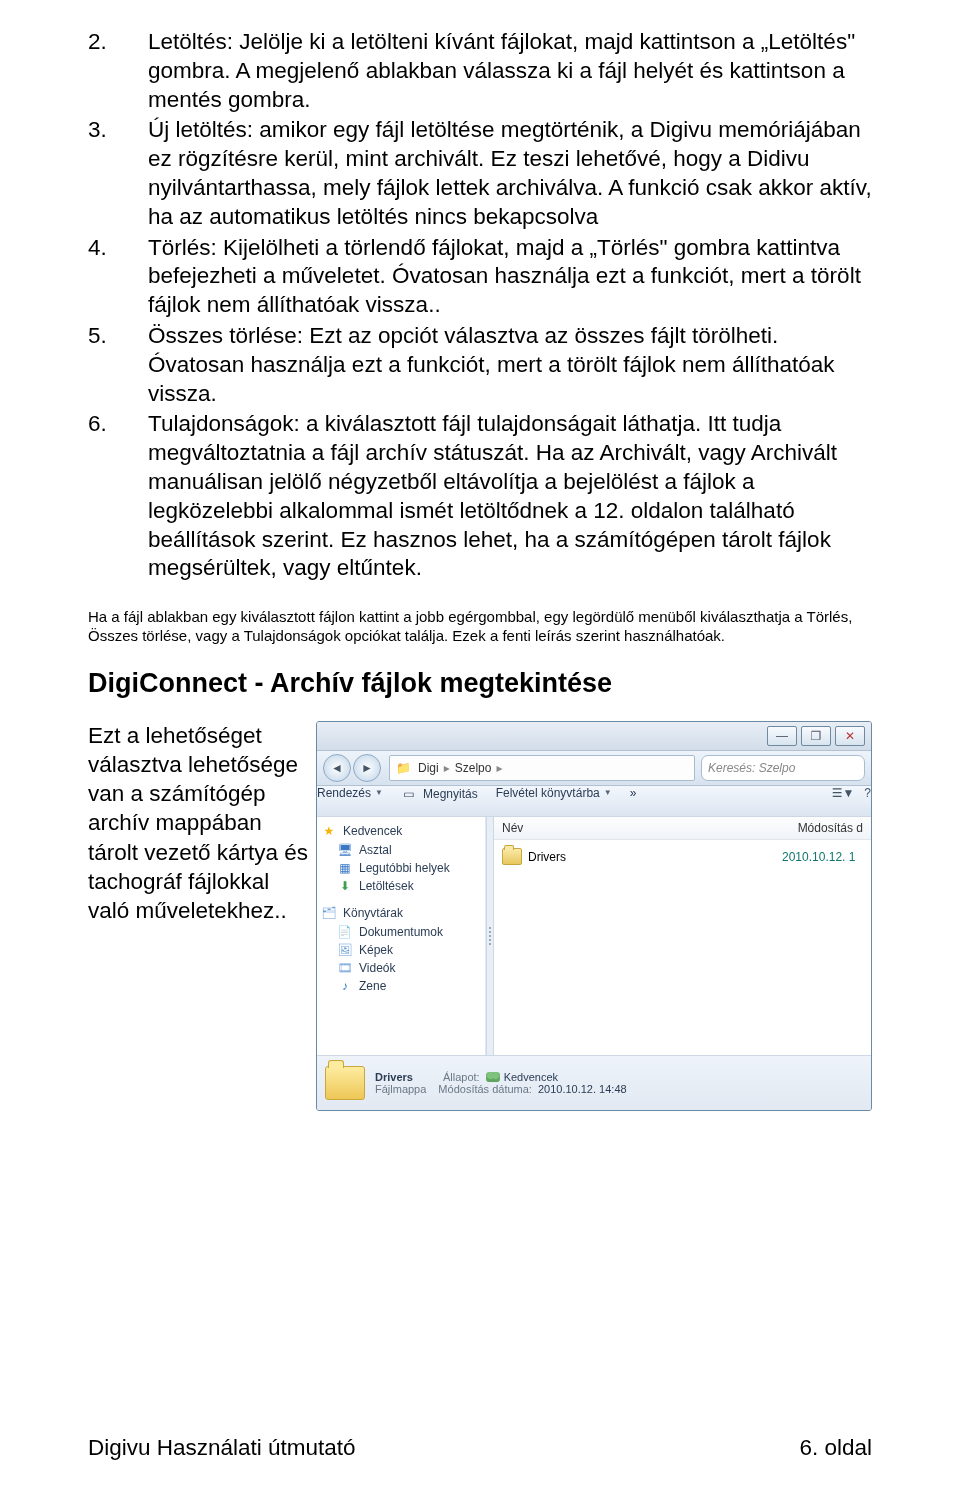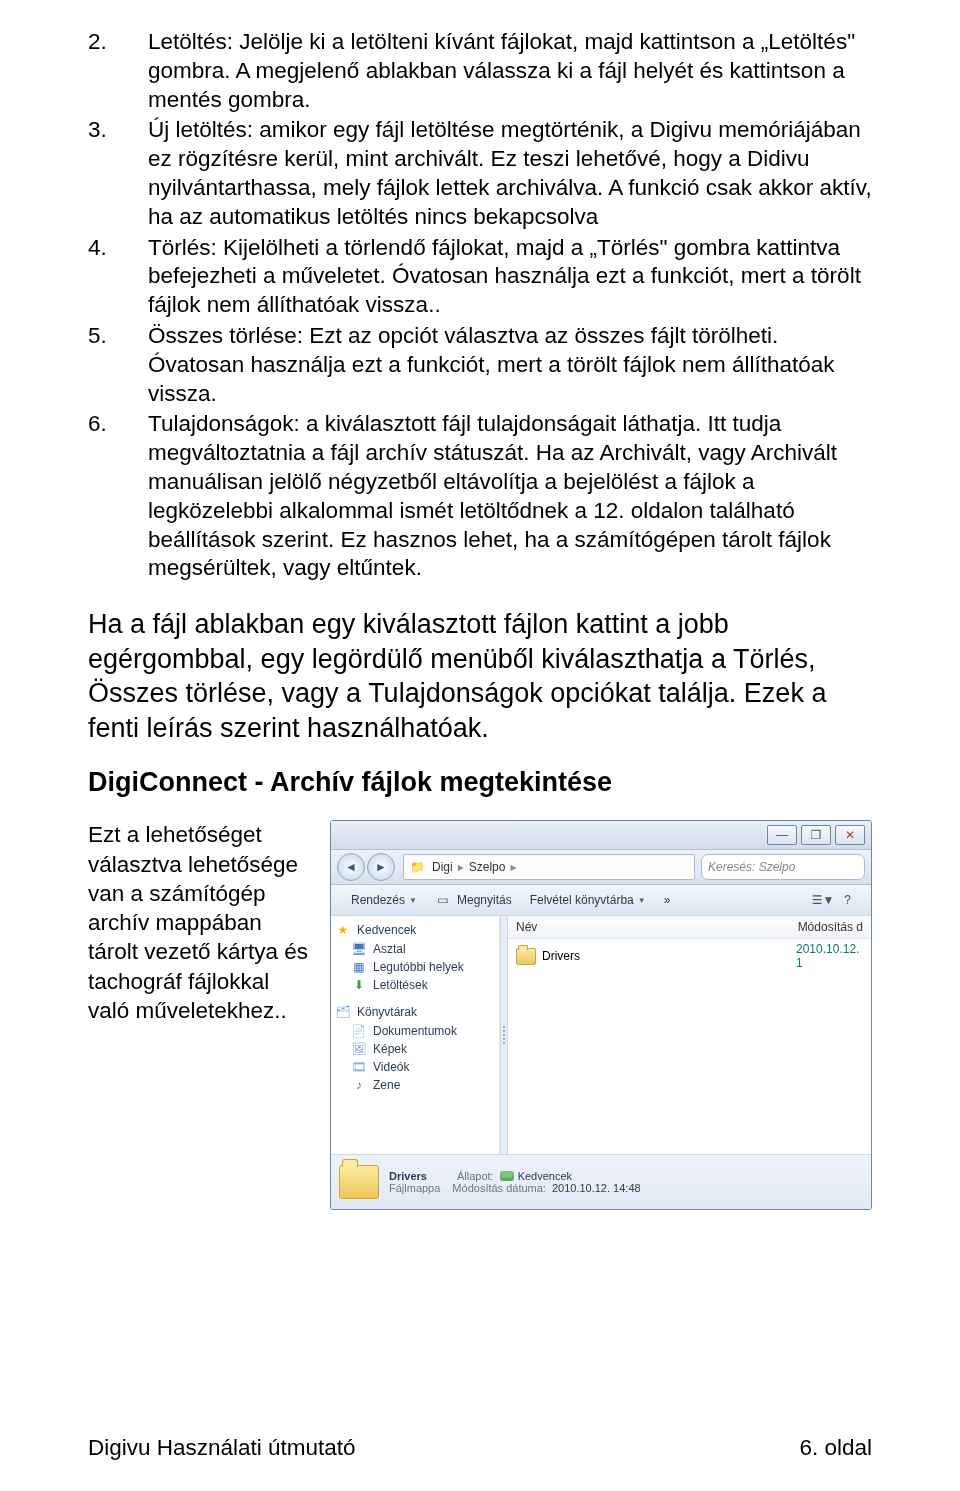--- a/index.html
+++ b/index.html
@@ -1,37 +1,37 @@
 <!DOCTYPE html>
 <html><head>
 <meta charset="utf-8">
 <style>
   html,body{margin:0;padding:0;background:#fff;font-family:Arial,Helvetica,sans-serif;color:#000}
   .page{width:960px;min-height:1491px;margin:0 auto;padding:28px 88px 40px 88px;box-sizing:border-box;position:relative}
   .list{margin:0;padding:0}
   .li{display:flex;margin-bottom:2px;font-size:22.5px;line-height:1.28}
   .li .num{width:60px;flex:0 0 60px}
   .li .txt{flex:1}
-  .para{font-size:27px;line-height:1.28;margin:24px 0 22px 0}
+  .para{font-size:15px;line-height:1.28;margin:24px 0 22px 0}
   .h2{font-size:27px;font-weight:bold;margin:22px 0 22px 0}
-  .row2{display:flex;align-items:flex-start;gap:14px}
+  .row2{display:flex;align-items:flex-start;}
   .row2 .left{flex:0 0 228px;font-size:22.5px;line-height:1.3}
   .row2 .shot{flex:1}
   .footer{position:absolute;bottom:30px;left:88px;right:88px;display:flex;justify-content:space-between;font-size:22.5px}
   
   .win{border:1px solid #6b8aa5;border-radius:3px;overflow:hidden;font-family:"Segoe UI",Tahoma,sans-serif;font-size:12px;background:#fff}
   .titlebar{height:28px;background:linear-gradient(#e9eef5,#d2dde9);display:flex;justify-content:flex-end;align-items:center;padding:0 6px;border-bottom:1px solid #b3c2d3}
   .tbtn{width:28px;height:18px;border:1px solid #6f89a1;margin-left:4px;background:linear-gradient(#f8fbff,#d7e4ef);border-radius:2px;display:flex;align-items:center;justify-content:center;color:#556}
   .tbtn.close{color:#b33}
   .navbar{height:34px;background:linear-gradient(#eef3fa,#d7e2ef);display:flex;align-items:center;padding:0 6px;border-bottom:1px solid #b3c2d3}
   .navbtn{width:26px;height:26px;border-radius:50%;background:radial-gradient(#fff,#bdd3e8);border:1px solid #8ea9c2;margin-right:2px;display:flex;align-items:center;justify-content:center;color:#456}
   .crumbs{flex:1;display:flex;align-items:center;height:24px;border:1px solid #a8bcd1;background:#fdfdfd;border-radius:2px;margin:0 6px;padding:0 6px;color:#333}
   .crumbs .sep{margin:0 5px;color:#888}
   .search{width:150px;height:24px;border:1px solid #a8bcd1;background:#fff;border-radius:7px;display:flex;align-items:center;padding:0 6px;color:#888;font-style:italic}
-  .toolbar{height:30px;background:linear-gradient(#f3f7fd,#dbe5f0);display:flex;align-items:center;padding:0 20px;border-bottom:1px solid #cdd8e4;color:#2a3d55}
+  .toolbar{height:30px;background:linear-gradient(#f3f7fd,#dbe5f0);display:flex;align-items:flex-start;padding:0 0;border-bottom:1px solid #cdd8e4;color:#2a3d55}
   .tbitem{margin-right:18px;display:flex;align-items:center}
   .tbitem .dd{margin-left:4px;font-size:8px;color:#567}
   .tb-spacer{flex:1}
   .tb-right{display:flex;align-items:center;gap:10px;color:#456}
   .body{display:flex;height:238px}
   .side{width:160px;border-right:1px solid #e0e6ec;padding:6px 4px;color:#2a3d55;overflow:hidden}
   .side-group{margin-bottom:10px}
   .side-title{display:flex;align-items:center;font-weight:400;margin-bottom:2px}
   .side-item{display:flex;align-items:center;padding:1px 0 1px 16px}
   .ico{width:16px;height:16px;margin-right:6px;display:inline-flex;align-items:center;justify-content:center;font-size:12px}

